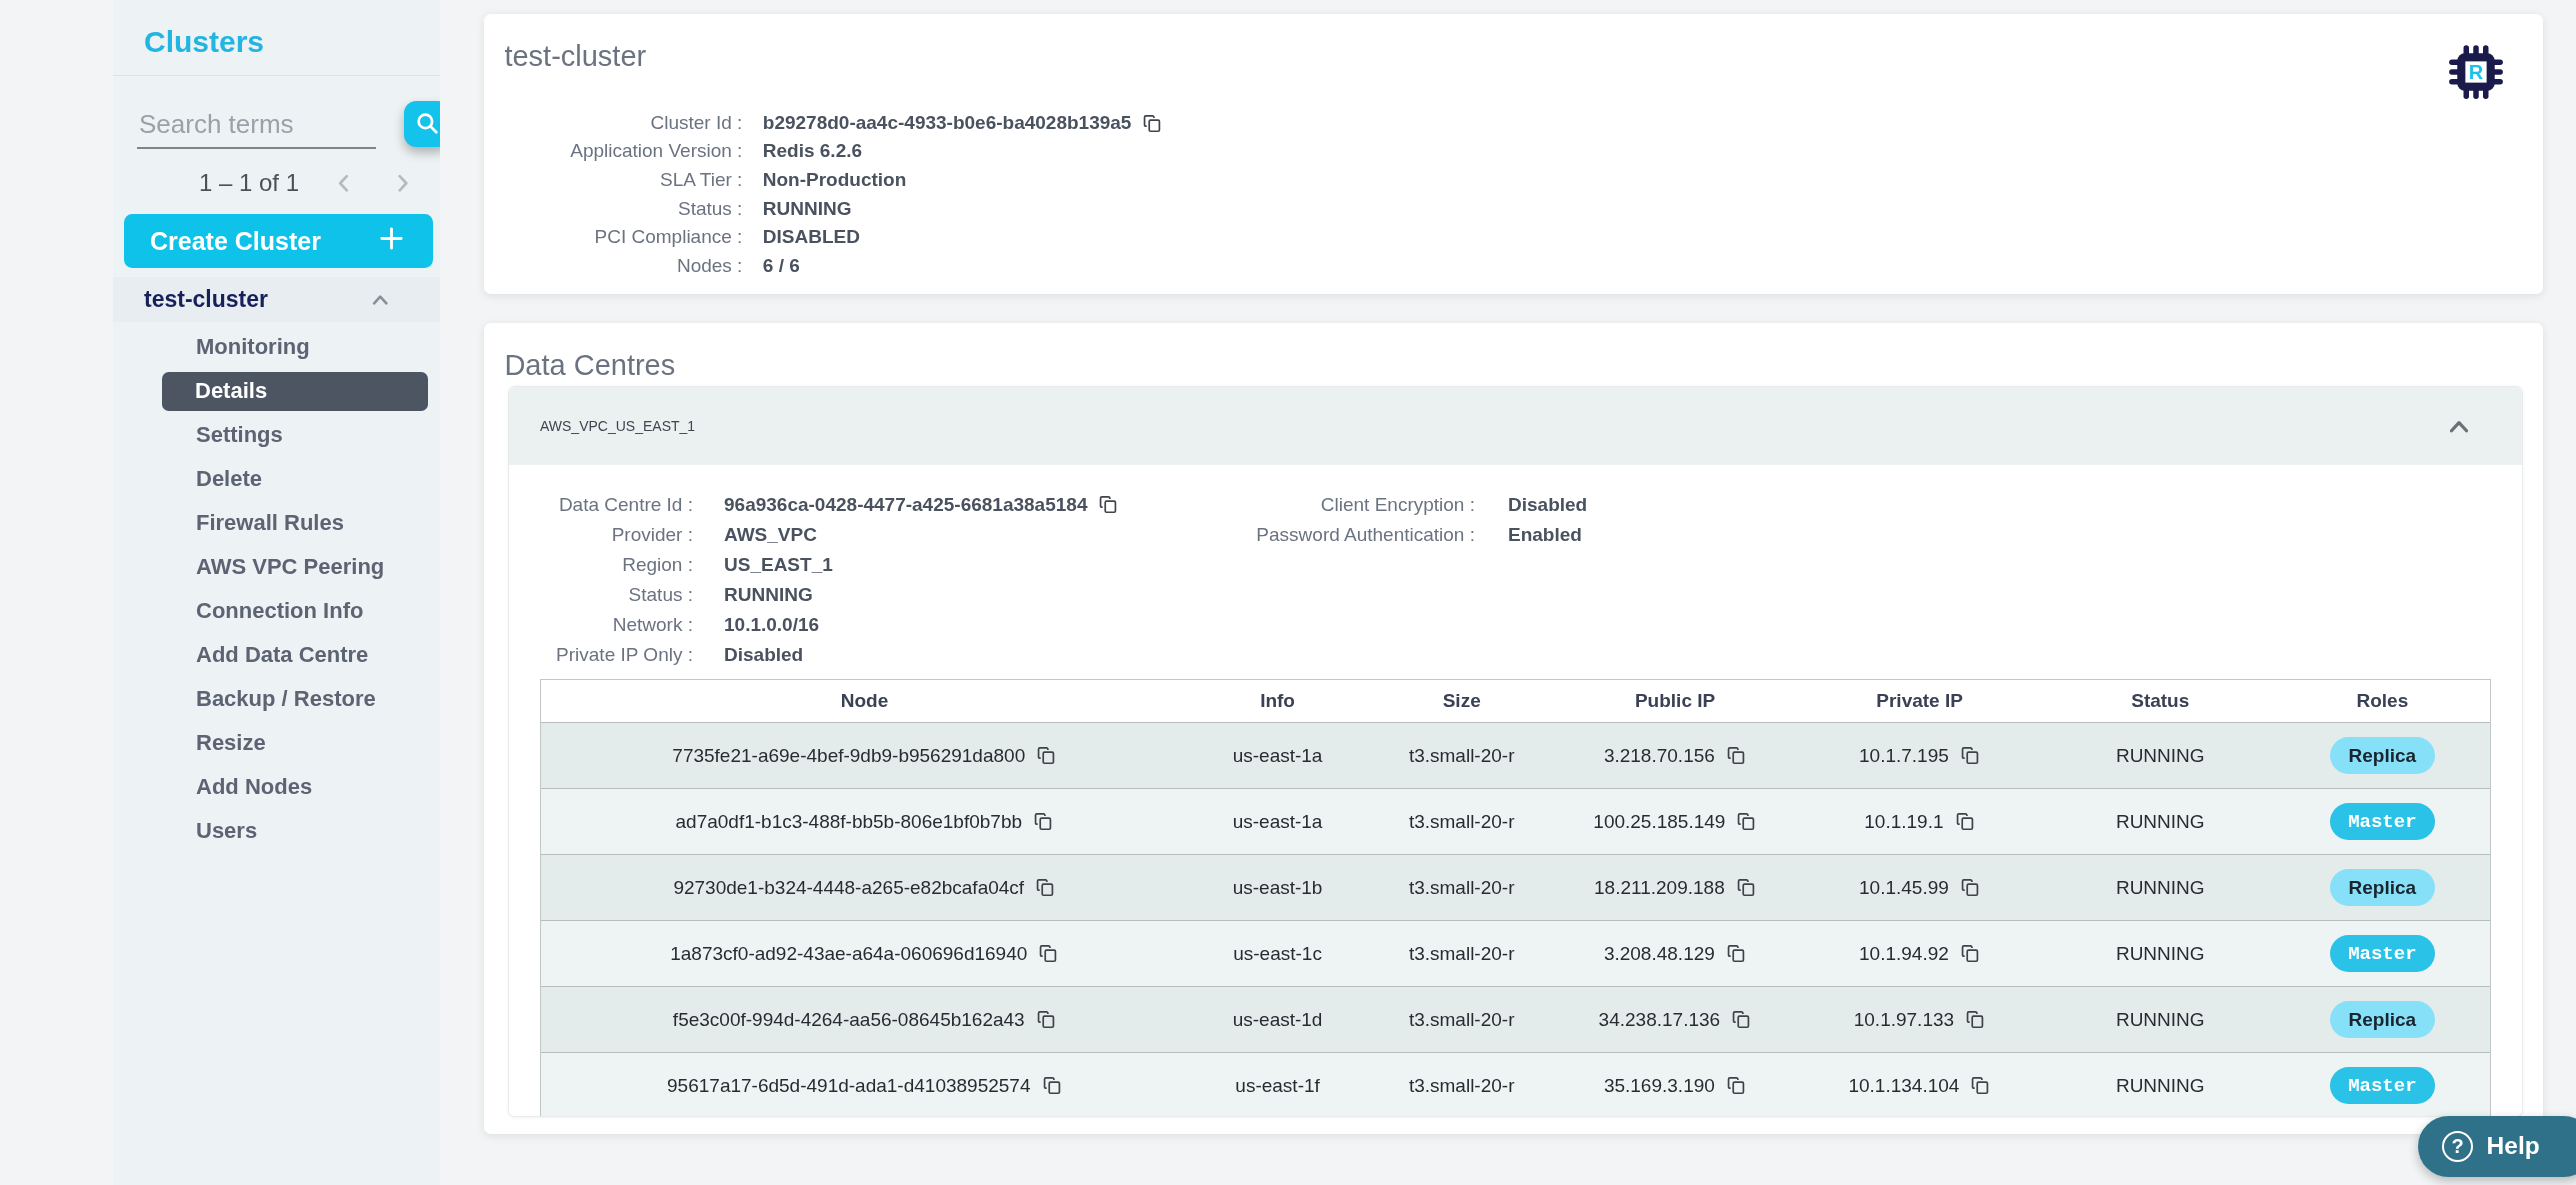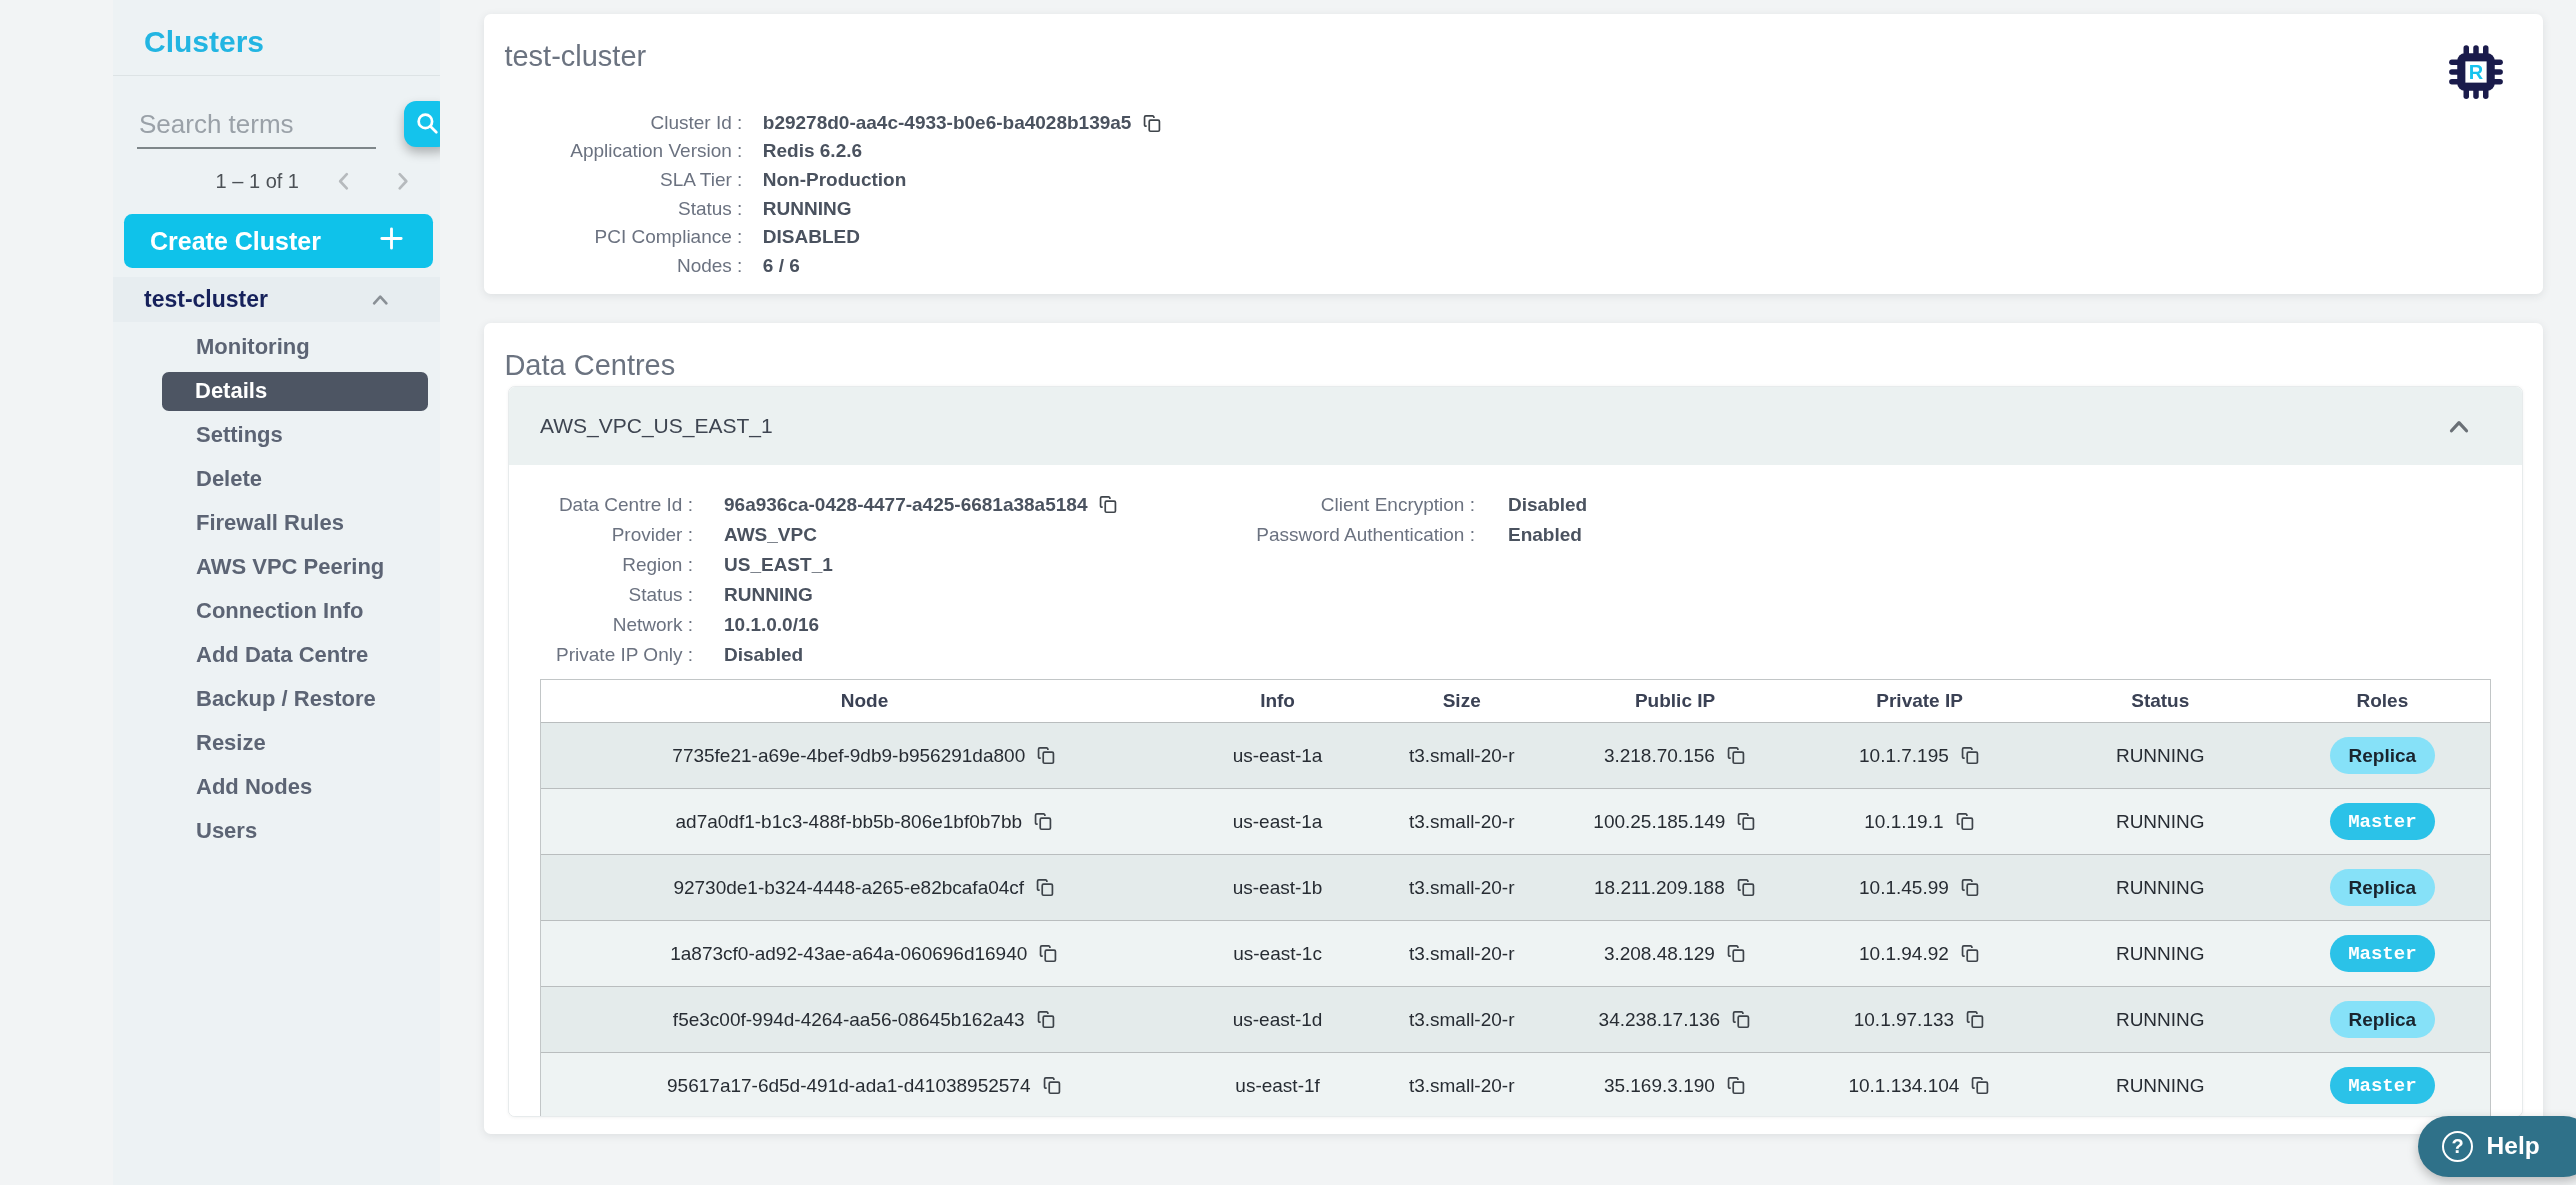--- a/index.html
+++ b/index.html
@@ -28,21 +28,21 @@
 
   
   #sidebar{position:absolute;left:113px;top:0;width:327px;height:100%;background:#edf2f4;}
   .sb-title{position:absolute;left:31px;top:24.5px;font-size:30px;font-weight:700;color:#22b5e2;}
   .sb-divider{position:absolute;left:0;right:0;top:75px;height:1.4px;background:#dde3e5;}
   .search-row{position:absolute;left:24px;right:13.6px;top:101px;height:49px;}
   .search-input{position:absolute;left:0;top:0;width:235px;height:44px;border:none;outline:none;background:transparent;border-bottom:2px solid #7e8689;font-size:26px;color:#444;font-family:inherit;}
   .search-input::placeholder{color:#9aa1a8;}
   .search-btn{position:absolute;left:267px;top:0;width:46px;height:46px;border:none;border-radius:12.2px;background:#14c3ec;box-shadow:0 5.4px 11px rgba(0,0,0,.28);cursor:pointer;display:flex;align-items:center;justify-content:center;}
   .pagination{position:absolute;top:169px;right:26px;display:flex;align-items:center;gap:33px;}
-  .pagination .range{font-size:20px;color:#4c5156;}
+  .pagination .range{font-size:24px;color:#4c5156;}
   .page-chev{background:none;border:none;padding:0;cursor:pointer;display:flex;align-items:center;}
   .create-btn{position:absolute;left:11px;right:6.8px;top:214px;height:54px;border:none;border-radius:8.2px;background:#0fc2ea;color:#fff;font-weight:700;font-size:25px;font-family:inherit;text-align:left;padding:0 26px;cursor:pointer;display:flex;align-items:center;justify-content:space-between;}
   .cluster-row{position:absolute;left:0;right:0;top:277px;height:45px;background:#e7edf0;display:flex;align-items:center;cursor:pointer;}
   .cluster-row .name{margin-left:31px;font-size:23px;font-weight:700;color:#16215b;}
   .cluster-row .chev{position:absolute;right:48px;top:11px;}
   .menu{position:absolute;left:16px;right:0;top:325px;}
   .menu-item{height:44px;display:flex;align-items:center;padding-left:67px;font-size:22px;font-weight:700;color:#5c6474;cursor:pointer;}
   .menu-item.selected{padding-left:0;}
   .menu-item.selected .sel-pill{margin-left:33px;width:266px;height:39px;background:#4d5563;border-radius:6.8px;display:flex;align-items:center;padding-left:33px;color:#fff;box-sizing:border-box;}
 
@@ -57,21 +57,21 @@
   .fields{position:absolute;}
   #cluster-card .fields{left:20.4px;top:95px;}
   .f-row{display:flex;align-items:center;height:28.6px;}
   .f-label{width:238px;text-align:right;font-size:19px;color:#6b7280;flex:none;}
   .f-value{margin-left:20.4px;font-size:19px;font-weight:700;color:#4a525f;display:flex;align-items:center;}
   .copy{display:inline-flex;margin-left:11px;cursor:pointer;opacity:.9;}
 
   
   .accordion{position:absolute;left:24px;right:20.4px;top:63px;bottom:17px;border:1.4px solid #e7ebec;border-radius:6.8px;background:#fff;box-shadow:0 0.7px 3.4px rgba(0,0,0,.05);overflow:hidden;}
   .acc-header{position:relative;height:78px;background:#ebf1f1;cursor:pointer;display:flex;align-items:center;}
-  .acc-header .acc-name{margin-left:31px;font-size:21px;color:#3e4551;}
+  .acc-header .acc-name{margin-left:31px;font-size:14px;color:#3e4551;}
   .acc-header .chev{position:absolute;right:48px;top:24.5px;}
   .acc-body{position:absolute;left:0;right:0;top:78px;bottom:0;background:#fff;}
 
   .dc-fields{position:absolute;left:31px;right:31px;top:24.5px;}
   .dc-col-left .f-label{width:153px;}
   .dc-col-left .f-value{margin-left:31px;}
   .dc-col-left .f-row{height:30px;}
   .dc-col-right{position:absolute;left:666px;top:0;}
   .dc-col-right .f-label{width:269px;}
   .dc-col-right .f-value{margin-left:33px;}

